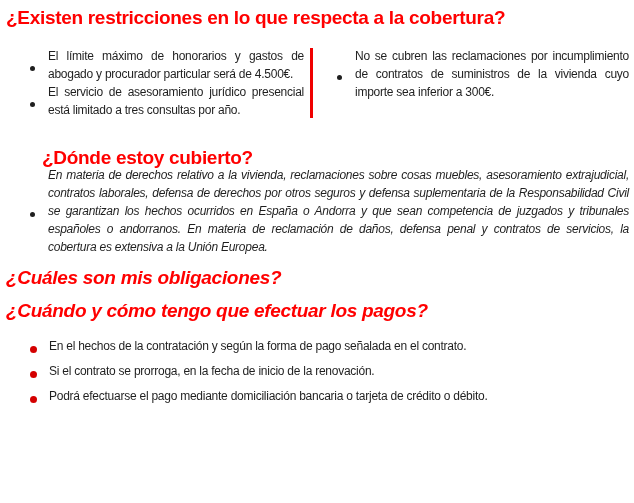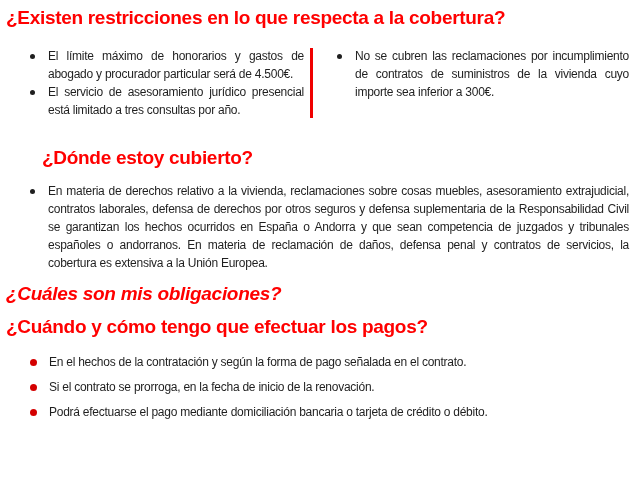--- a/index.html
+++ b/index.html
@@ -16,42 +16,42 @@
     background:var(--bg);
     color:var(--text);
     font-family:"Liberation Sans",sans-serif;
   }
   .doc{padding:9px 5px 0 6px;}
   .heading{
     font-size:19px;font-weight:bold;color:var(--heading_red);
     margin:0;letter-spacing:-0.3px;line-height:17px;
   }
   ul.blist{list-style:none;margin:0;padding:0;}
-  li.bitem{display:flex;align-items:flex-start;}
+  li.bitem{display:flex;align-items:center;}
   .txt{
     flex:1;font-size:12px;line-height:18px;letter-spacing:-0.25px;
   }
   .jtext{text-align:justify;}
   .marker{border-radius:50%;flex:0 0 auto;}
   .b-black{width:5px;height:5px;background:var(--bullet_black);margin:7px 13px 0 24px;}
   .b-red{width:7px;height:7px;background:var(--bullet_red);margin:6px 12px 0 24px;}
   
   .cols{display:flex;align-items:stretch;margin-top:21px;}
   .col-left{flex:0 0 304px;}
   .col-left .txt{padding-right:6px;}
   .vdivider{width:3px;background:var(--divider_red);margin:1px 0;}
   .col-right{flex:1;margin-left:18px;}
   .col-right .b-black{margin-left:6px;}
   
   .s2 .heading{margin-top:30px;margin-left:36px;}
-  .s2 ul.blist{margin-top:16px;}
+  .s2 ul.blist{font-style:italic;}
   .s3 .heading{margin-top:13px;font-style:italic;}
   .s3 ul.blist{margin-top:16px;}
   .s3 li.bitem + li.bitem{margin-top:6px;}
-  .s4 .heading{}
+  .s4 .heading{font-style:italic;}
   .s4 ul.blist{margin-top:18px;}
   .s4 li.bitem + li.bitem{margin-top:7px;}
 </style>
 </head>
 <body>
 
 <div class="doc">
 
   <section class="s1">
     <h2 class="heading">¿Existen restricciones en lo que respecta a la cobertura?</h2>

